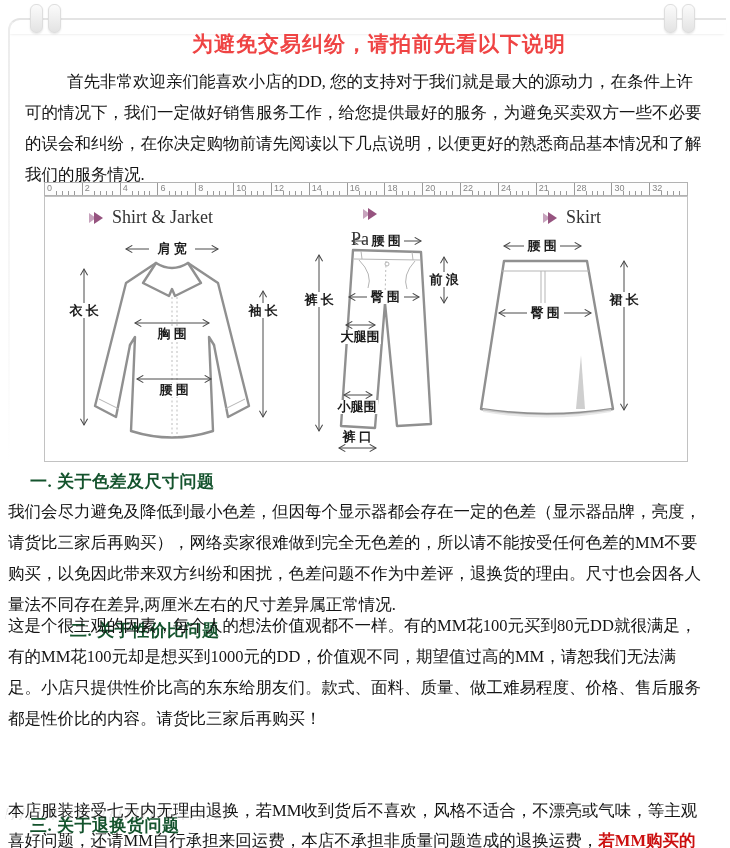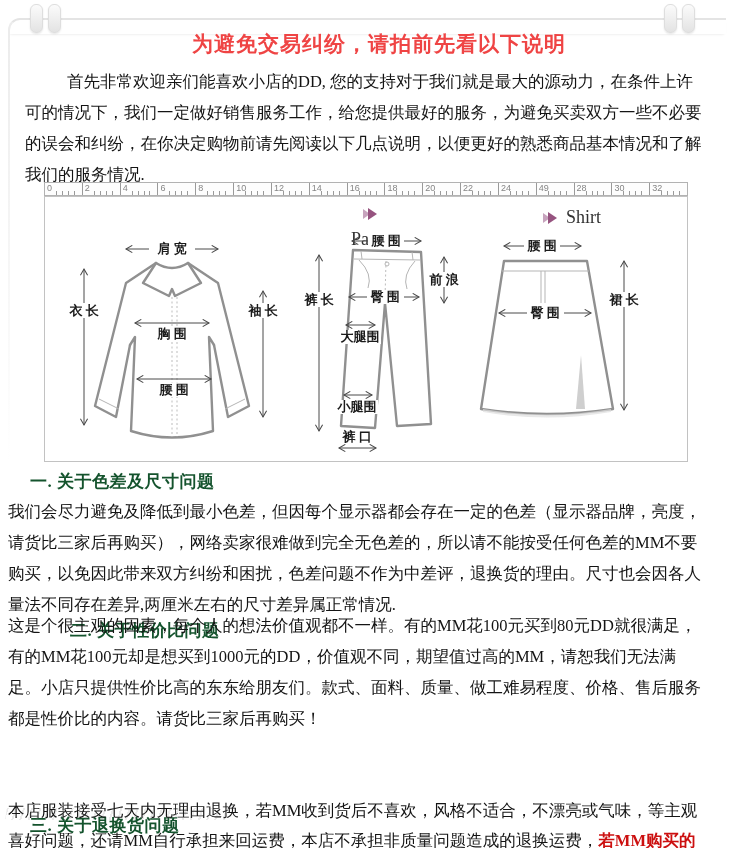--- a/index.html
+++ b/index.html
@@ -209,21 +209,21 @@
     <div class="ruler-seg">
       <span class="ruler-num">24</span>
       <span class="ticks">
         <i class="tick"></i>
         <i class="tick"></i>
         <i class="tick"></i>
         <i class="tick"></i>
       </span>
     </div>
     <div class="ruler-seg">
-      <span class="ruler-num">49</span>
+      <span class="ruler-num">21</span>
       <span class="ticks">
         <i class="tick"></i>
         <i class="tick"></i>
         <i class="tick"></i>
         <i class="tick"></i>
       </span>
     </div>
     <div class="ruler-seg">
       <span class="ruler-num">28</span>
       <span class="ticks">
@@ -248,33 +248,40 @@
         <i class="tick"></i>
         <i class="tick"></i>
         <i class="tick"></i>
         <i class="tick"></i>
       </span>
     </div>
   </div>
 
 <div class="chart-box">
 
+  <div class="chart-header" id="hdr-shirt">
+    <svg width="15" height="14" viewBox="0 0 15 14">
+      <path d="M0,2 L7,7 L0,12 Z" fill="#c7a3bd"></path>
+        <path d="M5,1 L14,7 L5,13 Z" fill="#96537f"></path>
+    </svg>
+    <span>Shirt &amp; Jarket</span>
+  </div>
   <div class="chart-header" id="hdr-pants">
     <svg width="15" height="14" viewBox="0 0 15 14">
       <path d="M0,2 L7,7 L0,12 Z" fill="#c7a3bd"></path>
         <path d="M5,1 L14,7 L5,13 Z" fill="#96537f"></path>
     </svg>
     <span>Pants</span>
   </div>
   <div class="chart-header" id="hdr-skirt">
     <svg width="15" height="14" viewBox="0 0 15 14">
       <path d="M0,2 L7,7 L0,12 Z" fill="#c7a3bd"></path>
         <path d="M5,1 L14,7 L5,13 Z" fill="#96537f"></path>
     </svg>
-    <span>Shirt</span>
+    <span>Skirt</span>
   </div>
 
   <svg class="gsvg" id="svg-shirt" width="235" height="228" viewBox="0 0 235 228">
     <defs>
       <marker id="ar1" viewBox="0 0 10 10" refX="8" refY="5" markerWidth="9" markerHeight="9" orient="auto-start-reverse" markerUnits="userSpaceOnUse">
         <path d="M1,1 L8,5 L1,9" fill="none" stroke="#4a4a4a" stroke-width="1.2"></path>
       </marker>
     </defs>
     <g>
       <path class="garm" d="M95,30 L65,50 L34,173 L55,184 L69,112"></path>

